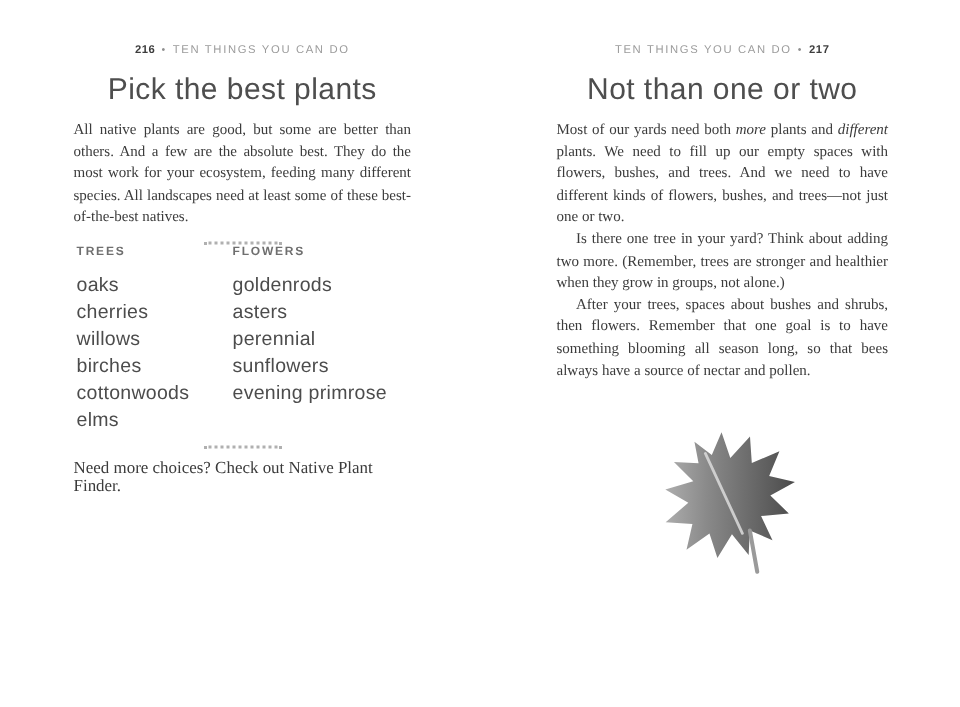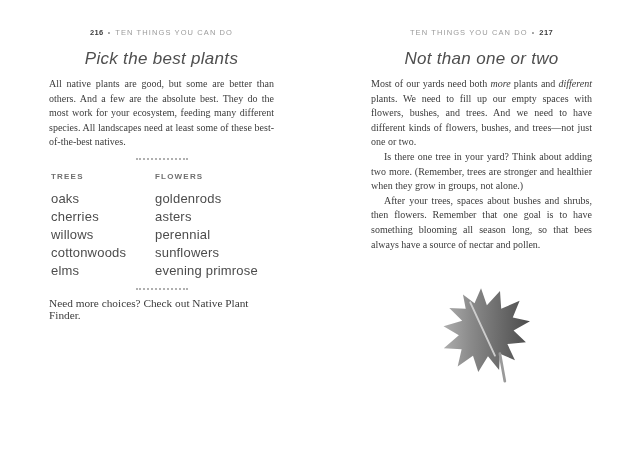--- a/index.html
+++ b/index.html
@@ -41,24 +41,23 @@
     margin: 0 4px;
     color: #8f8f8f;
     font-size: 7px;
   }
 
   .chapter-title {
     margin: 12px 0 8px 0;
     text-align: center;
     font-family: "Liberation Sans", sans-serif;
     font-weight: 400;
-    font-size: 17px;
+    font-size: 20px;
     letter-spacing: 0.3px;
     color: #4e4e4e;
-    font-style: italic;
   }
 
   .body-text {
     margin: 0;
     font-size: 10px;
     line-height: 14.6px;
     text-align: justify;
     color: #3b3b3b;
   }
   .body-text.indent { text-indent: 13px; }
@@ -66,21 +65,20 @@
 
   .dotted-divider {
     width: 52px;
     height: 0;
     margin: 8px auto 0 auto;
     border-top: 2px dotted #b0b0b0;
   }
 
   .plant-table {
     display: flex;
-    margin-top: 12px;
     padding-left: 2px;
     font-family: "Liberation Sans", sans-serif;
   }
   .plant-col-trees   { width: 104px; flex: 0 0 auto; }
   .plant-col-flowers { flex: 1 1 auto; }
   .col-header {
     font-size: 8px;
     font-weight: 600;
     letter-spacing: 1.2px;
     color: #6f6f6f;
@@ -124,20 +122,21 @@
     <p class="body-text">All native plants are good, but some are better than others. And a few are the absolute best. They do the most work for your ecosystem, feeding many different species. All landscapes need at least some of these best-of-the-best natives.</p>
 
     <div class="dotted-divider"></div>
 
     <div class="plant-table">
       <div class="plant-col-trees">
         <div class="col-header">TREES</div>
         <div class="plant-item">oaks</div>
         <div class="plant-item">cherries</div>
         <div class="plant-item">willows</div>
+        <div class="plant-item">birches</div>
         <div class="plant-item">cottonwoods</div>
         <div class="plant-item">elms</div>
       </div>
       <div class="plant-col-flowers">
         <div class="col-header">FLOWERS</div>
         <div class="plant-item">goldenrods</div>
         <div class="plant-item">asters</div>
         <div class="plant-item">perennial sunflowers</div>
         <div class="plant-item">evening primrose</div>
       </div>

